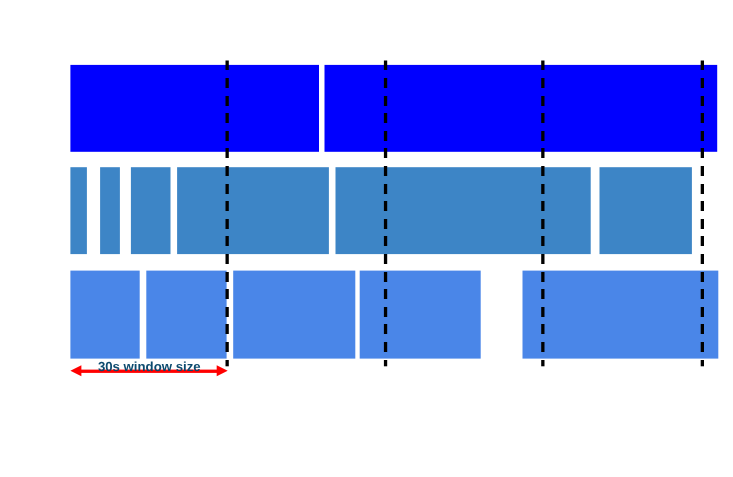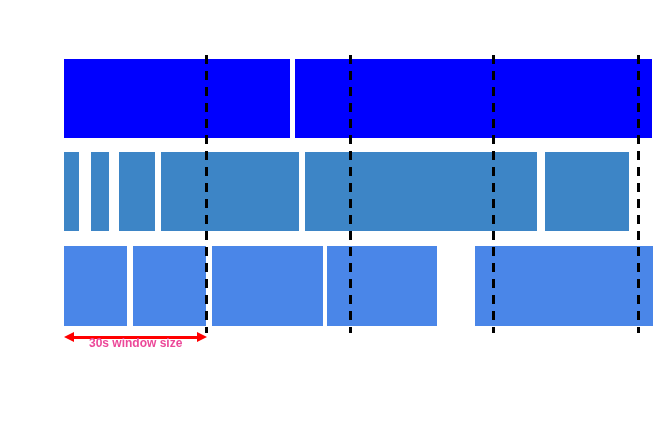--- a/index.html
+++ b/index.html
@@ -83,15 +83,15 @@
       <div class="window-boundary-line" style="left: 205px; top: 55px; height: 278px;"></div>
       <div class="window-boundary-line" style="left: 349px; top: 55px; height: 278px;"></div>
       <div class="window-boundary-line" style="left: 492px; top: 55px; height: 278px;"></div>
       <div class="window-boundary-line" style="left: 637px; top: 55px; height: 278px;"></div>
     </div>
 
   <div class="annotation">
     <span class="arrowhead left" id="ah-left" style="left: 64px; top: 332px; border-right-color: rgb(255, 0, 0);"></span>
     <span class="arrow-line" id="arrow-line" style="left: 72px; top: 336px; width: 127px; background: rgb(255, 0, 0);"></span>
     <span class="arrowhead right" id="ah-right" style="left: 197px; top: 332px; border-left-color: rgb(255, 0, 0);"></span>
-    <div class="window-size-label" id="arrow-label" style="left: 89px; top: 336px; color: #ec4899;">30s window size</div>
+    <div class="window-size-label" id="arrow-label" style="left: 89px; top: 326px; color: #0c4a6e;">30s window size</div>
   </div>
 </div>
 
 </body></html>

